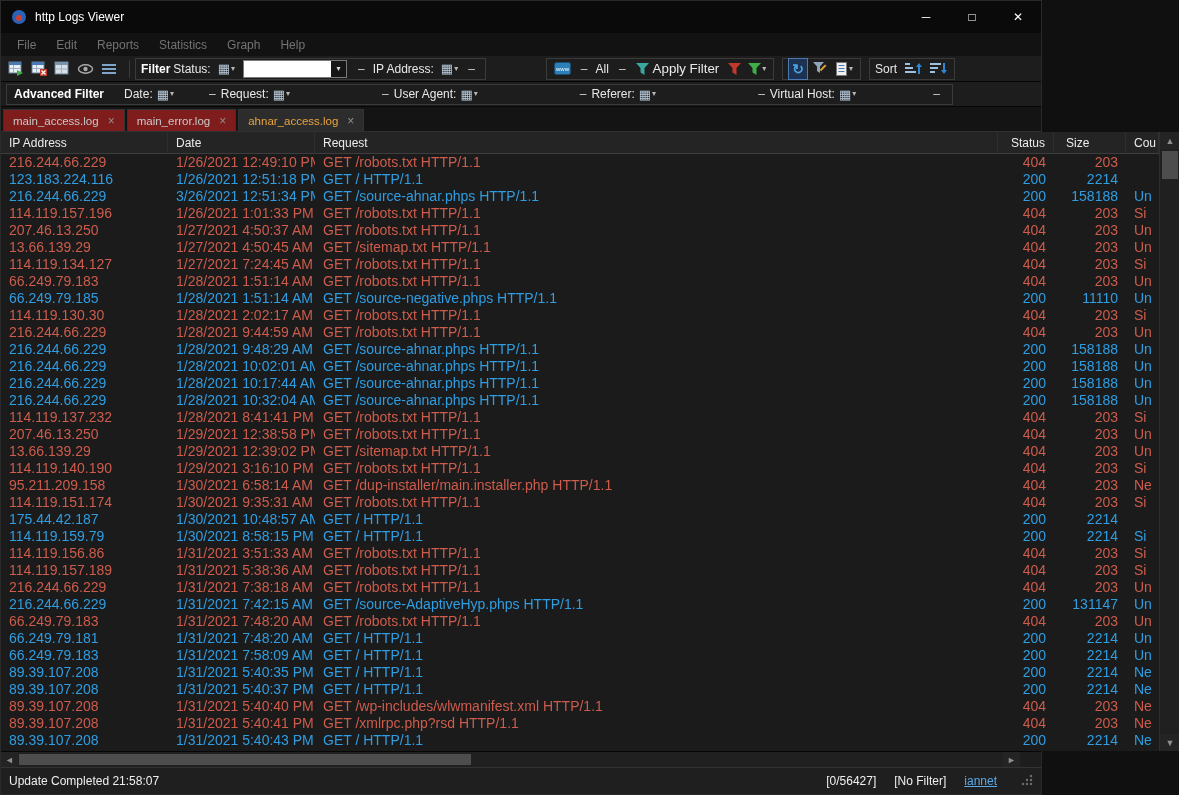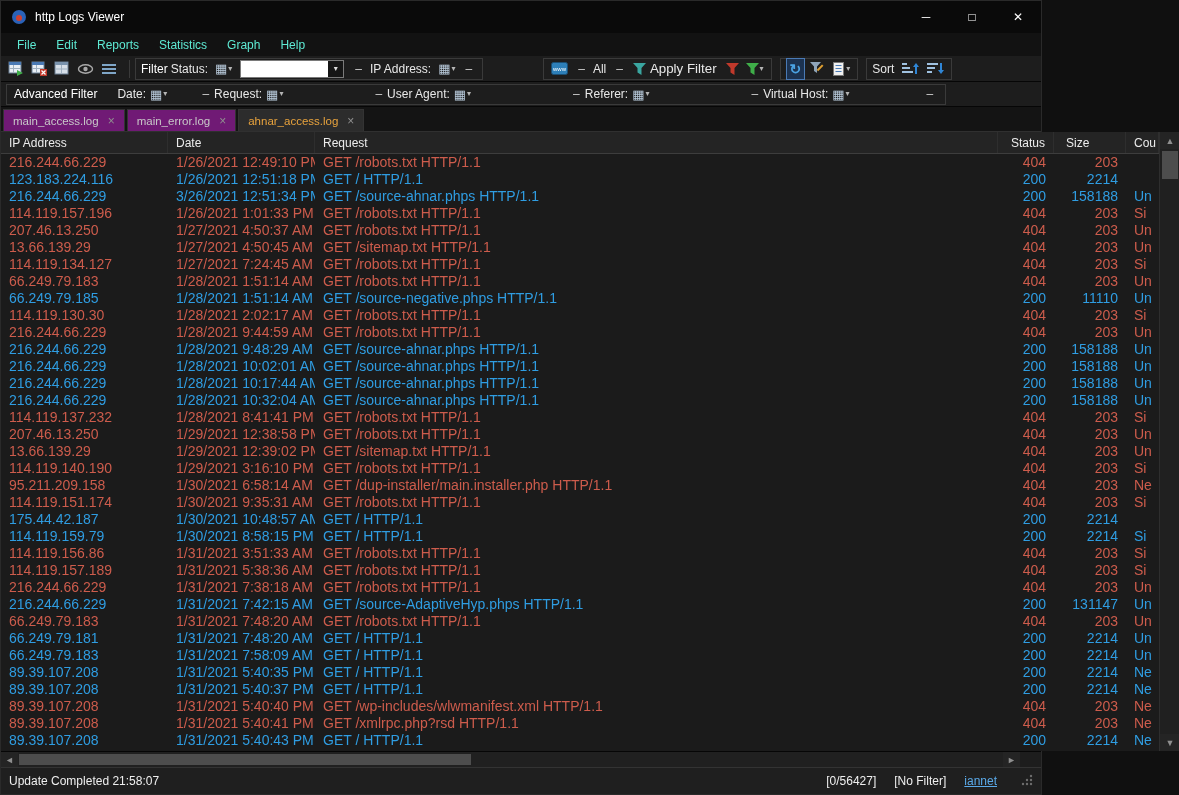--- a/index.html
+++ b/index.html
@@ -8,47 +8,47 @@
   .window{width:1042px;height:795px;display:flex;flex-direction:column;background:#1d1d1d;border:1px solid #2a2a2a}
 
   
   .titlebar{height:32px;flex:0 0 32px;background:#0a0a0a;display:flex;align-items:center;padding-left:10px;gap:8px}
   .title{color:#fff}
   .win-controls{margin-left:auto;display:flex;height:100%}
   .win-btn{width:46px;height:32px;display:flex;align-items:center;justify-content:center;color:#fff;font-size:12px;background:transparent;border:0}
 
   
   .menubar{height:23px;flex:0 0 23px;background:#121212;display:flex;align-items:center;padding-left:6px}
-  .menu-item{padding:3px 10px;color:#5eead4}
+  .menu-item{padding:3px 10px;color:#737373}
 
   
   .toolbar{height:26px;flex:0 0 26px;background:#1d1d1d;display:flex;align-items:center;padding:0 5px;border-bottom:1px solid #060606}
   .tplain{display:flex;align-items:center;gap:3px;margin-right:5px}
   .vsep{width:1px;height:18px;background:#3a3a3a;margin:0 5px}
   .tgroup{display:flex;align-items:center;height:22px;border:1px solid #3a3a3a;padding:0 5px;margin-right:8px;gap:3px;white-space:nowrap}
   .icon-btn{display:flex;align-items:center;justify-content:center;height:20px;padding:0 2px;background:transparent;border:0}
   .icon-btn.active-tool{border:1px solid #4a7ab5;background:#1c3250;height:22px;padding:0 3px}
   .grid-glyph{color:#b9cbdc;font-size:13px;line-height:1}
   .caret{color:#b5b5b5;font-size:8px;line-height:1;margin-left:1px}
   .dash{color:#cfcfcf;margin:0 5px}
-  .bold{font-weight:normal;color:#fff}
+  .bold{font-weight:bold;color:#fff}
   .tlabel{color:#e8e8e8;margin-right:2px}
   .combo{display:flex;width:104px;height:18px;background:#fff;border:1px solid #7a7a7a;margin:0 3px}
   .combo input{flex:1;min-width:0;border:0;outline:0;background:#fff;color:#111;font-size:11px;padding:0 3px;font-family:"Liberation Sans",sans-serif}
   .combo-drop{width:15px;background:#161616;color:#ddd;display:flex;align-items:center;justify-content:center;font-size:8px}
   .refresh-glyph{color:#4ba3e3;font-size:14px;font-weight:bold;line-height:1}
 
   
   .advbar{height:25px;flex:0 0 25px;background:#1d1d1d;display:flex;align-items:center;padding:0 5px;border-bottom:1px solid #060606}
   .advbox{display:flex;align-items:center;height:21px;border:1px solid #3a3a3a;padding:0 7px;white-space:nowrap}
   .sp28{width:28px}.sp70{width:70px}.sp85{width:85px}.sp95{width:95px}
 
   
   .tabbar{height:25px;flex:0 0 25px;background:#141414;display:flex;align-items:flex-end;padding:2px 2px 0;gap:2px;border-bottom:1px solid #303030}
-  .tab{display:flex;align-items:center;gap:9px;height:22px;padding:0 9px;background:#701a75;border:1px solid #333;border-bottom:none;color:#c8c8c8;font-size:11.5px}
+  .tab{display:flex;align-items:center;gap:9px;height:22px;padding:0 9px;background:#7f1d1d;border:1px solid #333;border-bottom:none;color:#c8c8c8;font-size:11.5px}
   .tab.active{background:#2c2c2c;color:var(--c-accent,#e8a33d)}
   .tab-close{color:#909090;font-size:12px;line-height:1}
 
   
   .table-area{flex:1;display:flex;min-height:0}
   .table-main{width:1158px;flex:0 0 1158px;display:flex;flex-direction:column;background:#1b1b1b}
   .thead,.trow{display:grid;grid-template-columns:167px 147px 683px 56px 72px 1fr}
   .thead{height:22px;flex:0 0 22px;background:#242424;border-bottom:1px solid #3d3d3d;align-items:center;color:#ececec}
   .hcell{padding:0 8px;border-right:1px solid #2e2e2e;height:100%;display:flex;align-items:center;overflow:hidden;white-space:nowrap}
   .hcell.c-status{justify-content:flex-end}

